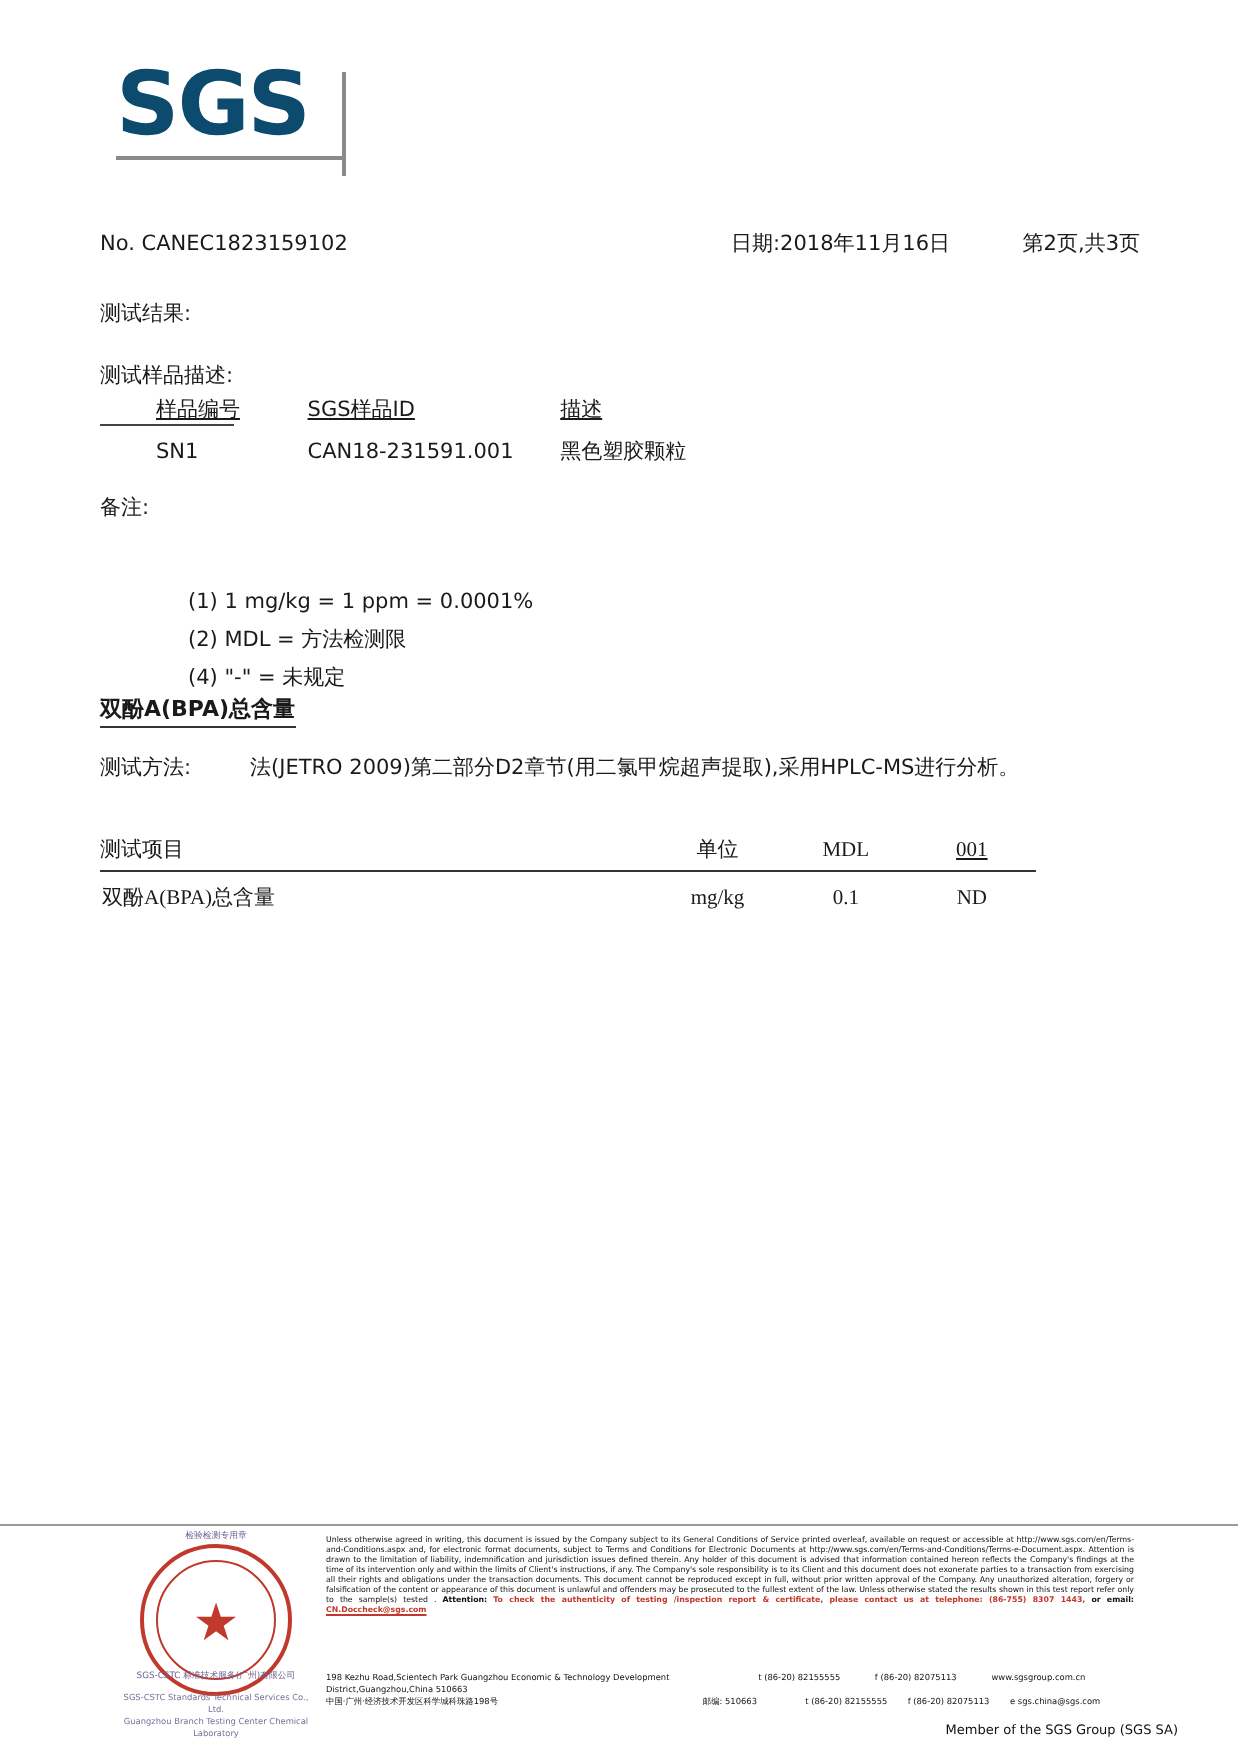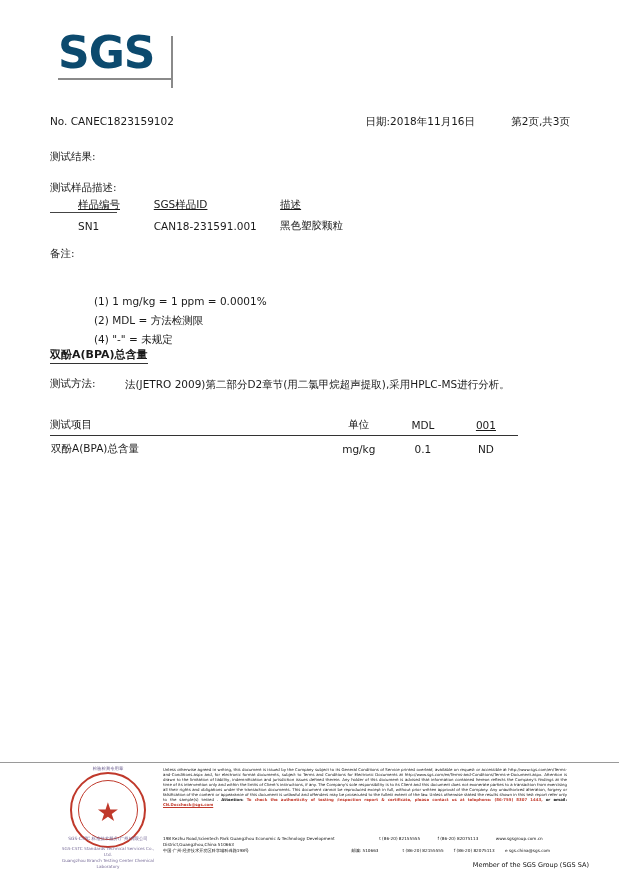--- a/index.html
+++ b/index.html
@@ -139,20 +139,21 @@
     line-height: 19px;
   }
 
   
   .res-table {
     position: absolute;
     left: 50px; top: 418px;
     width: 468px;
     font-size: 10.5px;
     border-collapse: collapse;
+    font-family: Liberation Serif, serif;
   }
   .res-table thead th {
     font-weight: normal;
     padding: 0 0 3px 0;
     border-bottom: 1px solid #333;
     white-space: nowrap;
   }
   .res-table thead th.th-item { text-align: left; width: 258px; }
   .res-table thead th.th-unit { text-align: center; width: 62px; }
   .res-table thead th.th-mdl  { text-align: center; width: 58px; }

